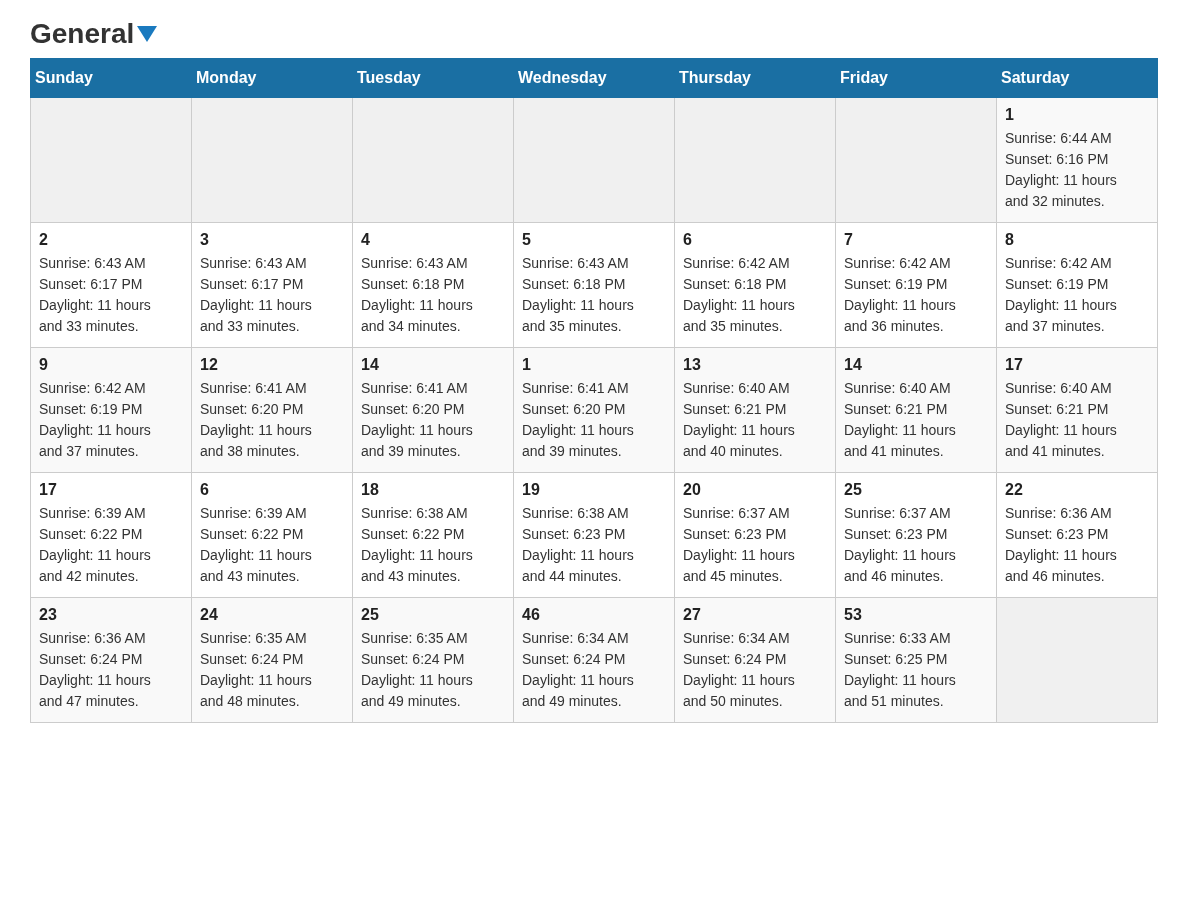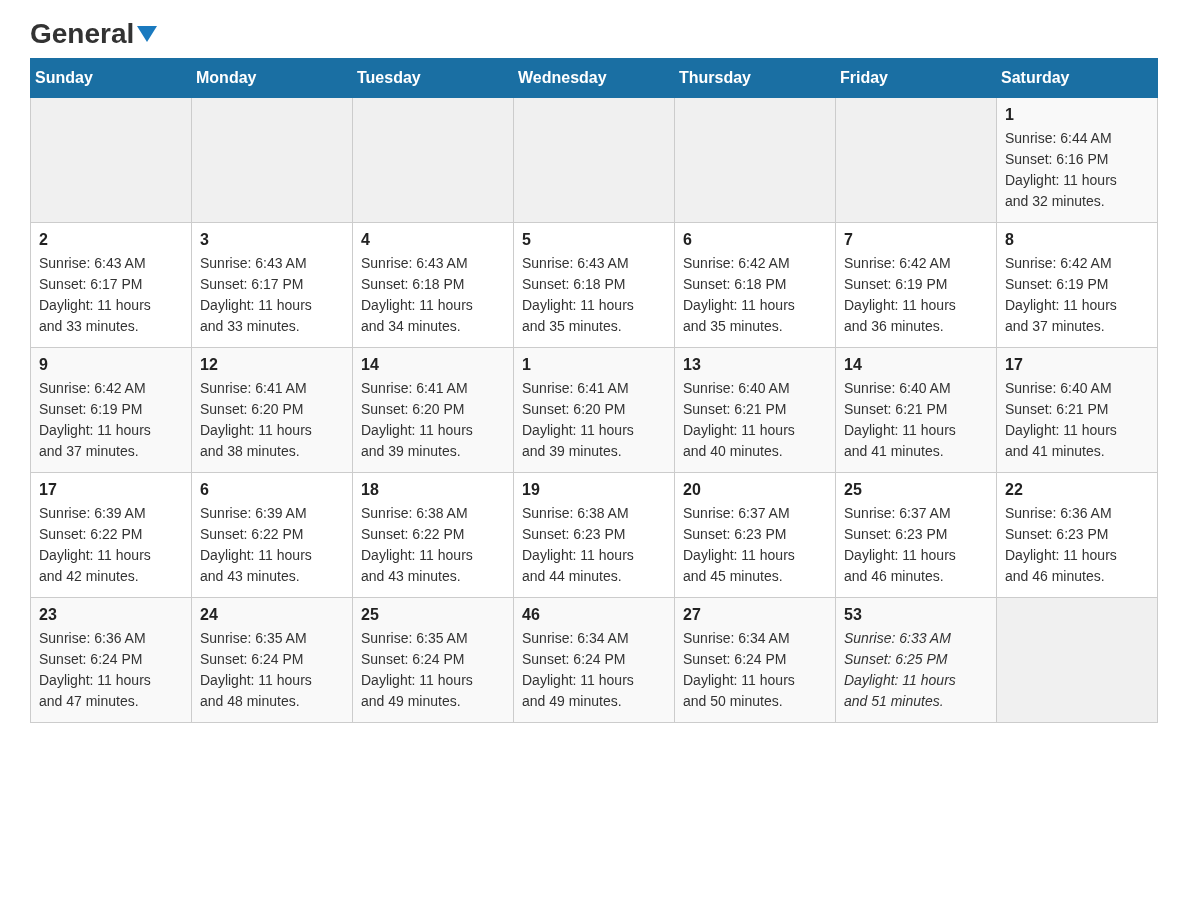--- a/index.html
+++ b/index.html
@@ -324,21 +324,21 @@
         </td>
         <td>
           <span class="day-number">27</span>
           <div class="day-info" style="white-space: pre-line;">Sunrise: 6:34 AM
 Sunset: 6:24 PM
 Daylight: 11 hours
 and 50 minutes.</div>
         </td>
         <td>
           <span class="day-number">53</span>
-          <div class="day-info" style="white-space: pre-line; font-style: italic;">Sunrise: 6:33 AM
+          <div class="day-info" style="white-space: pre-line;">Sunrise: 6:33 AM
 Sunset: 6:25 PM
 Daylight: 11 hours
 and 51 minutes.</div>
         </td>
         <td class="empty-cell"></td>
       </tr>
     </tbody>
 </table>
 
 </body></html>

